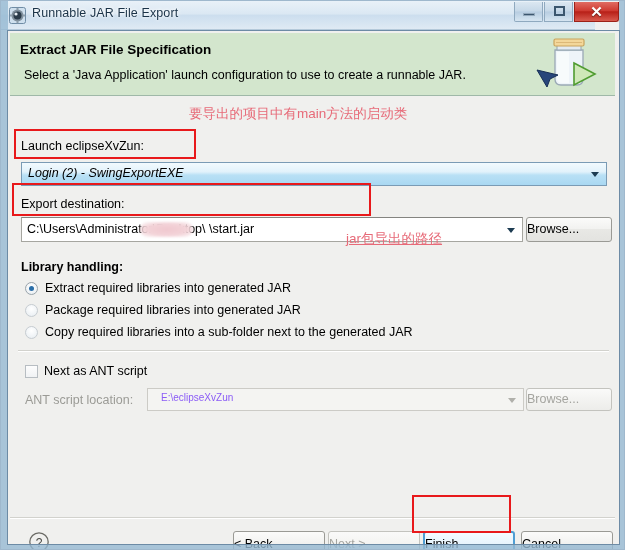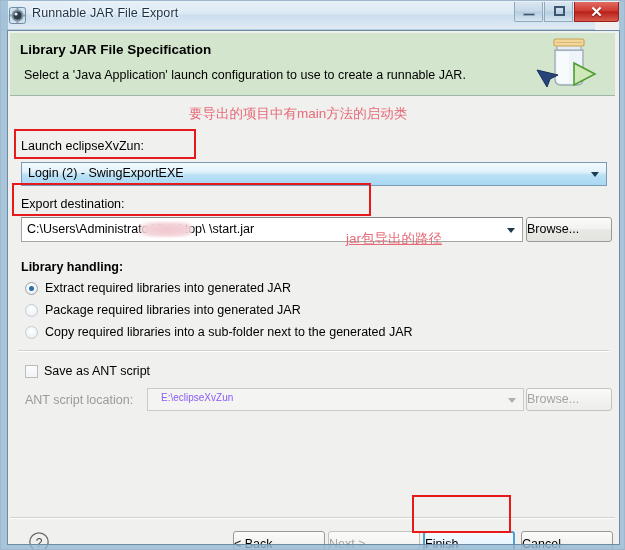--- a/index.html
+++ b/index.html
@@ -177,20 +177,21 @@
     box-sizing: border-box;
     border: 1px solid #7a9bb5;
     background: linear-gradient(to bottom, #f2fafe 0%, #e2f2fb 40%, #b9e0f5 55%, #a9d8f2 100%);
   }
   #launch-combo-text {
     position: absolute;
     left: 6px; top: 3px;
     font-size: 12.5px;
     color: #000000;
     white-space: nowrap;
+    font-style: italic;
   }
   .combo-arrow {
     position: absolute;
     right: 7px; top: 50%;
     margin-top: -2px;
     width: 0; height: 0;
     border-left: 4px solid transparent;
     border-right: 4px solid transparent;
     border-top: 5px solid #1d3c52;
   }
@@ -387,21 +388,21 @@
       <span class="glyph"></span>
     </div>
     <div class="wbtn" id="btn-close">
       <span class="glyph">✕</span>
     </div>
   </div>
 
   <div id="dialog">
 
     <div id="banner">
-      <div id="banner-title">Library JAR File Specification</div>
+      <div id="banner-title">Extract JAR File Specification</div>
       <div id="banner-desc">Select a 'Java Application' launch configuration to use to create a runnable JAR.</div>
 
       <svg id="banner-graphic" viewBox="0 0 76 61">
 
         <path d="M22 16 L22 45 Q22 51 28 51 L44 51 Q50 51 50 45 L50 16 Z" fill="#eef4f9" stroke="#9aa9b5" stroke-width="1.3"></path>
         <path d="M24 18 L24 44 Q24 49 29 49 L36 49 L36 18 Z" fill="#f8fbfd" opacity="0.85"></path>
 
         <rect x="24" y="11" width="24" height="5" fill="#e3ebf2" stroke="#9aa9b5" stroke-width="1.1"></rect>
 
         <rect x="21" y="5" width="30" height="7" rx="1.5" fill="#f3d79a" stroke="#c9a45d" stroke-width="1.2"></rect>
@@ -442,21 +443,21 @@
     </div>
     <div class="radio-row" style="top:294px;">
       <span class="radio-mark off"></span>
       <span class="radio-label">Copy required libraries into a sub-folder next to the generated JAR</span>
     </div>
 
     <div id="separator"></div>
 
     <div id="ant-check-row">
       <span class="check-mark"></span>
-      <span class="check-label">Save as ANT script</span>
+      <span class="check-label">Next as ANT script</span>
     </div>
 
     <div class="flabel disabled" id="ant-loc-label">ANT script location:</div>
 
     <div id="ant-combo">
       <div id="ant-combo-text">E:\eclipseXvZun</div>
       <span class="combo-arrow disabled"></span>
     </div>
 
     <div class="btn disabled" id="browse-ant">Browse...</div>

